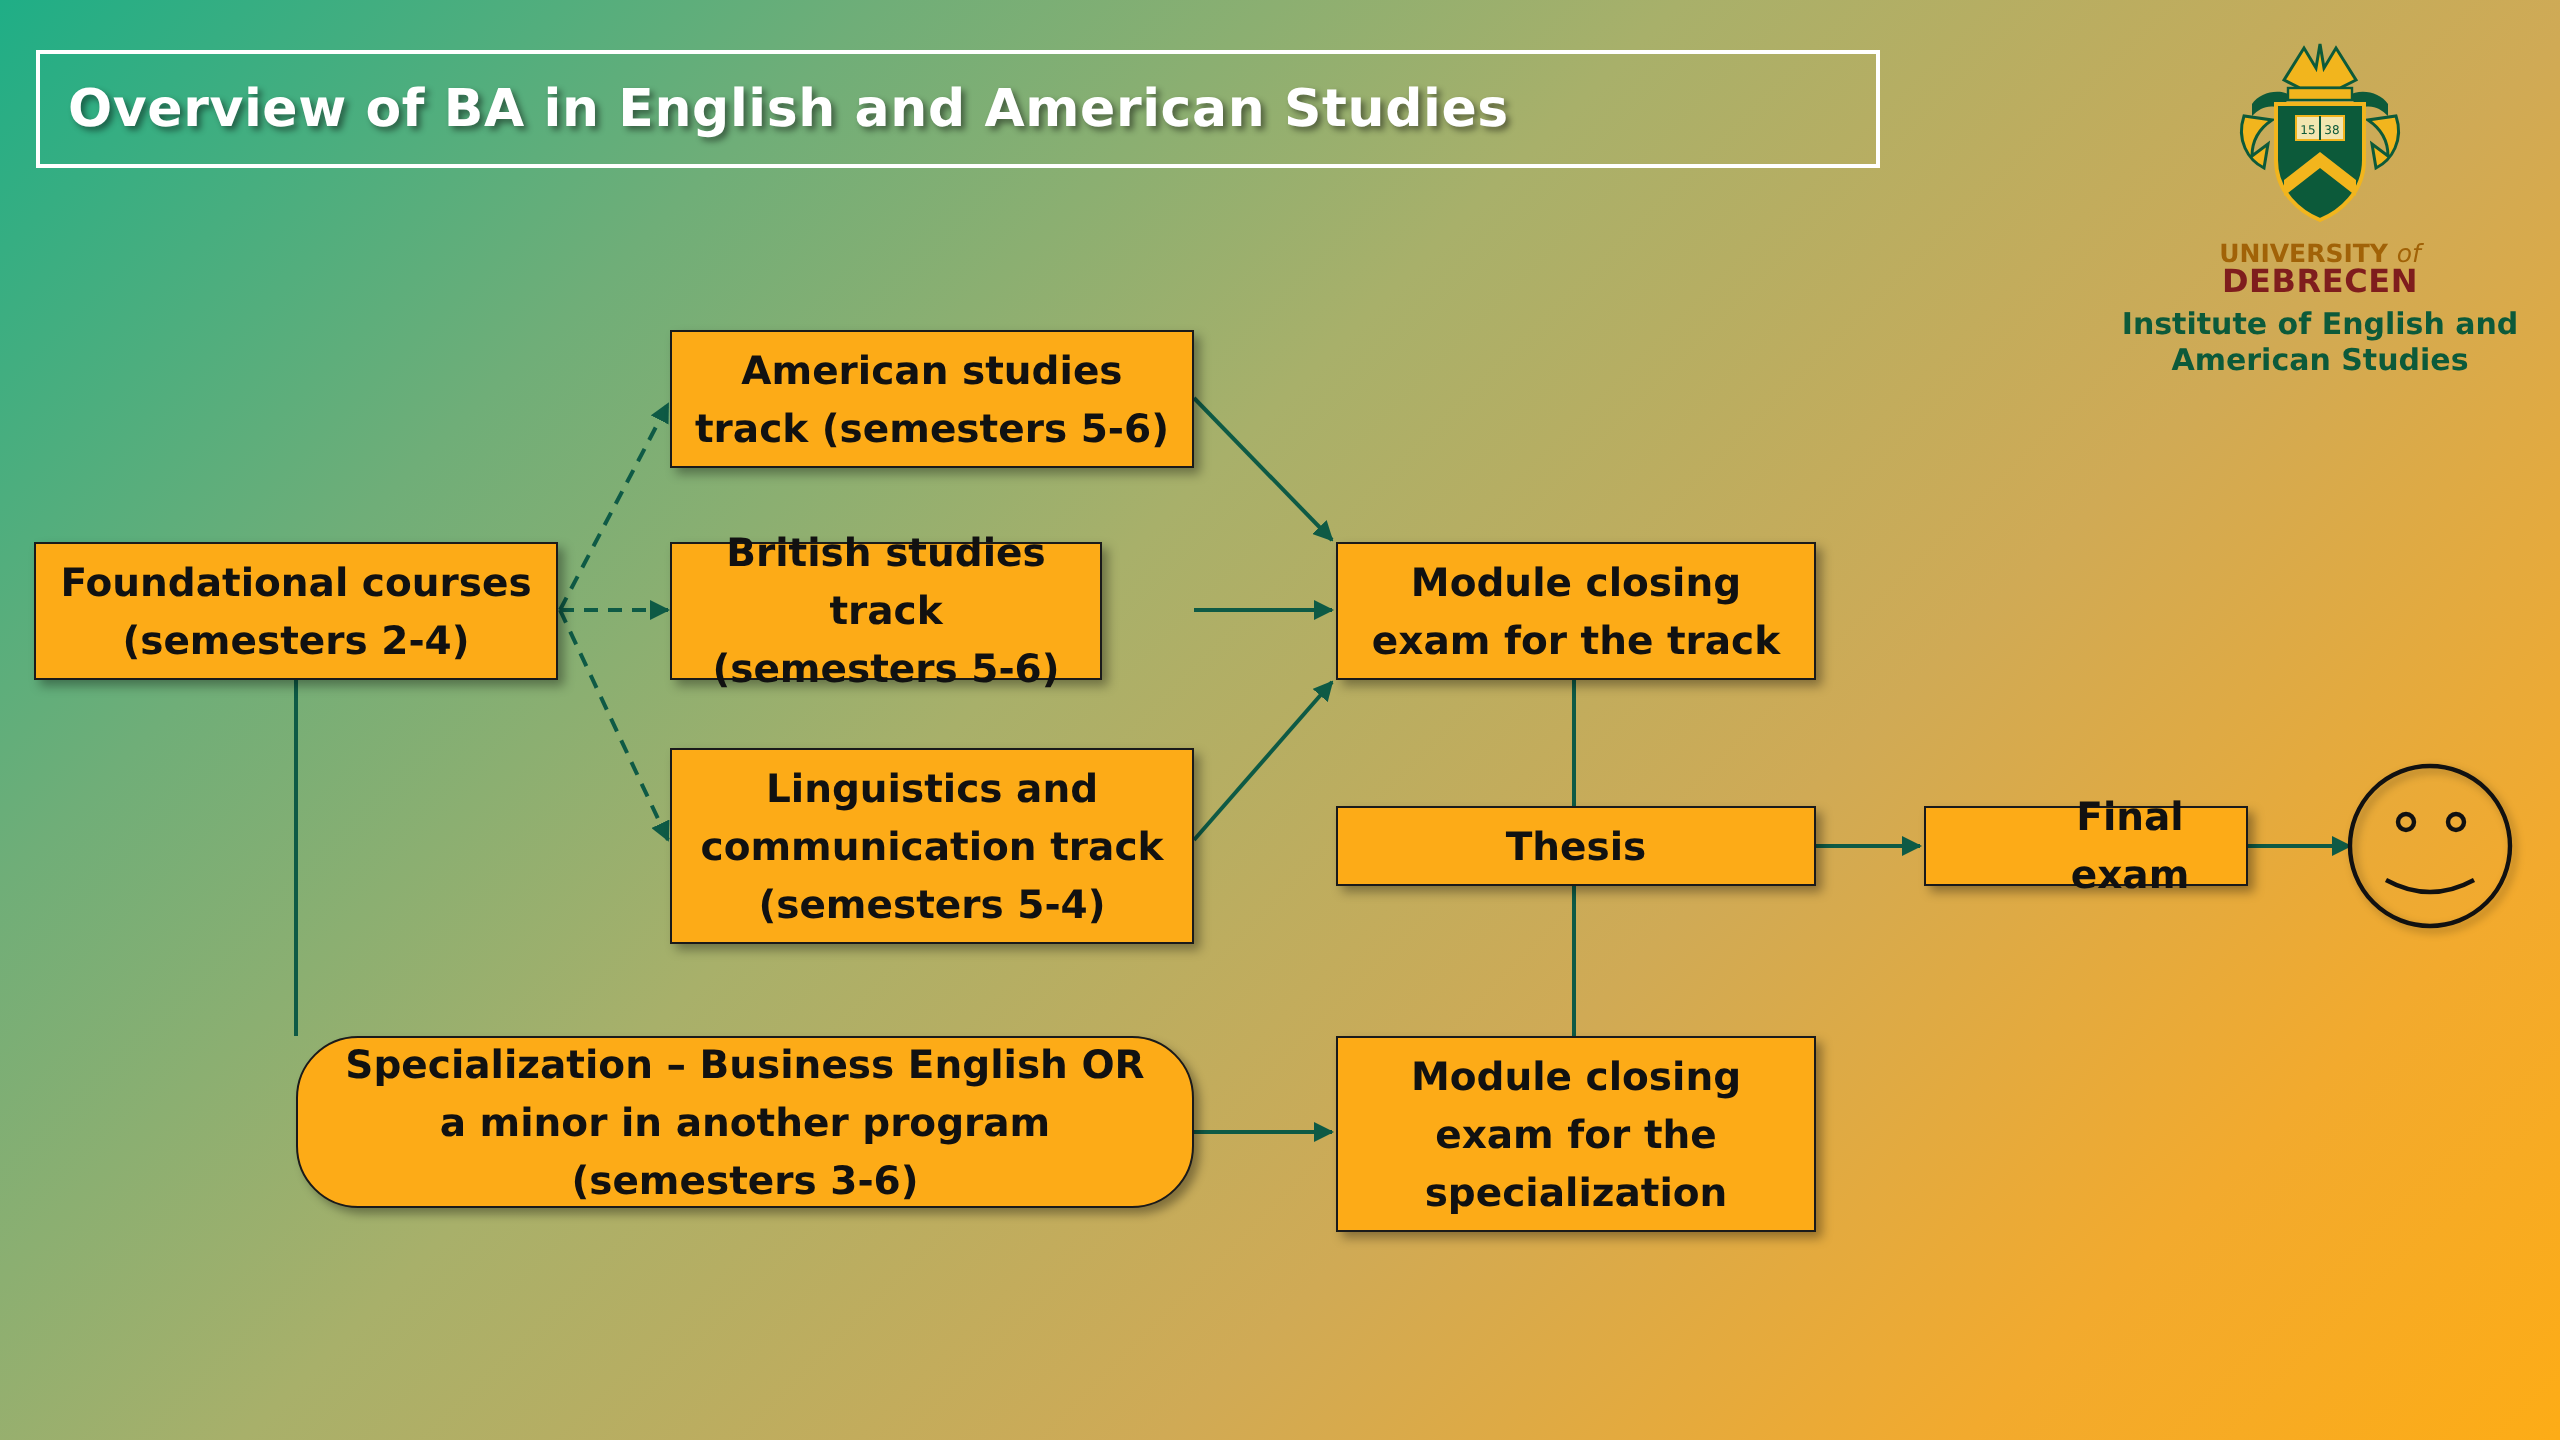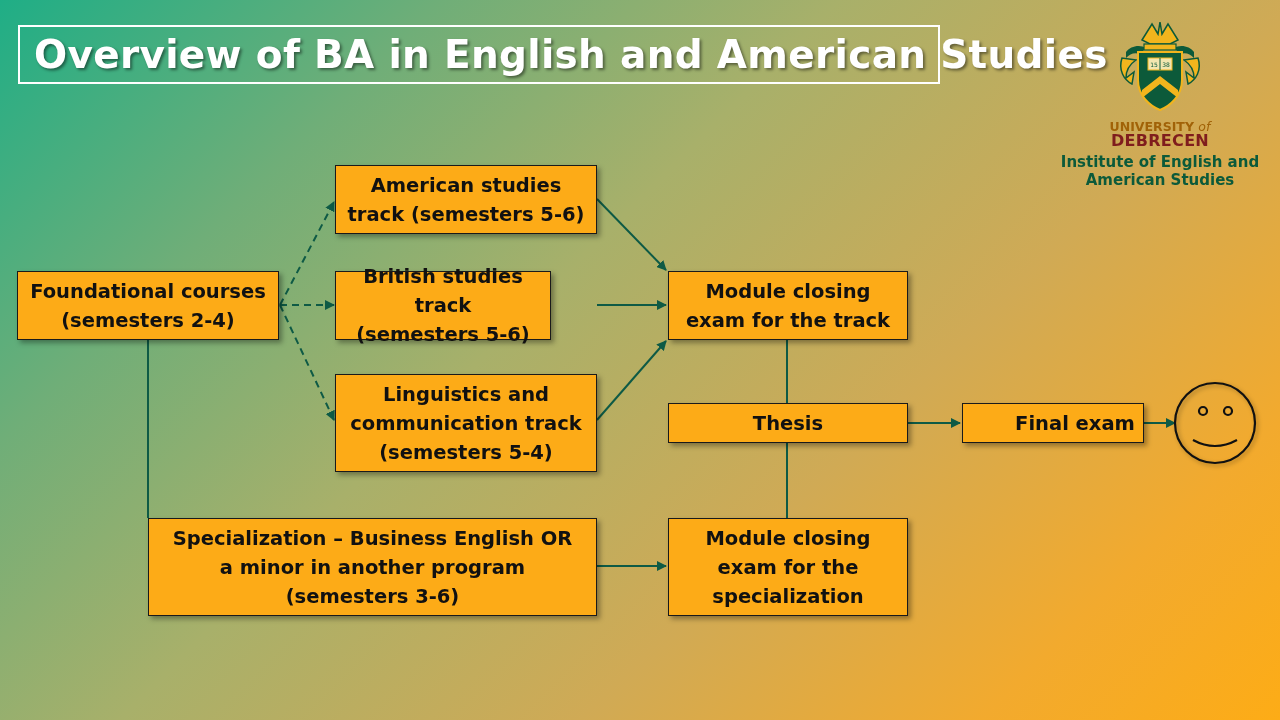--- a/index.html
+++ b/index.html
@@ -7,21 +7,21 @@
     width:1280px; height:720px; overflow:hidden; position:relative;
     font-family: "DejaVu Sans", sans-serif;
     background: linear-gradient(135deg, #1fae86 0%, #6fae78 22%, #a8b06a 42%, #d0aa55 65%, #f2aa2e 85%, #fdac16 100%);
   }
   .title-box {
     position:absolute; left:18px; top:25px; width:922px; height:59px;
     border:2px solid #ffffff; box-sizing:border-box;
     display:flex; align-items:center; padding-left:14px;
   }
   .title-text {
-    color:#ffffff; font-weight:bold; font-size:39px; letter-spacing:0.3px;
+    color:#ffffff; font-weight:bold; font-size:26px; letter-spacing:0.3px;
     text-shadow: 2px 2px 3px rgba(0,0,0,0.45);
     white-space:nowrap;
   }
   .node {
     position:absolute; box-sizing:border-box;
     background:#fdab17; border:1.5px solid #1a1a1a;
     box-shadow: 3px 3px 5px rgba(0,0,0,0.35);
     display:flex; align-items:center; justify-content:center; text-align:center;
     font-weight:bold; font-size:19.5px; line-height:29px; color:#111;
     font-family:"DejaVu Sans", sans-serif;
@@ -128,25 +128,25 @@
 
 <div class="node" style="left:668px; top:271px; width:240px; height:69px;">
   <span>Module closing
 exam for the track</span>
 </div>
 
 <div class="node" style="left:668px; top:403px; width:240px; height:40px;text-align:right;">
   <span>Thesis</span>
 </div>
 
-<div class="node" style="left:962px; top:403px; width:182px; height:40px;padding-left:44px;">
+<div class="node" style="left:962px; top:403px; width:162px; height:40px;padding-left:44px;">
   <span>Final exam</span>
 </div>
 
-<div class="node" style="left:148px; top:518px; width:449px; height:98px;">
+<div class="node" style="left:148px; top:518px; width:449px; height:86px;border-radius:31px;">
   <span>Specialization – Business English OR
 a minor in another program
 (semesters 3-6)</span>
 </div>
 
 <div class="node" style="left:668px; top:518px; width:240px; height:98px;">
   <span>Module closing
 exam for the
 specialization</span>
 </div>

